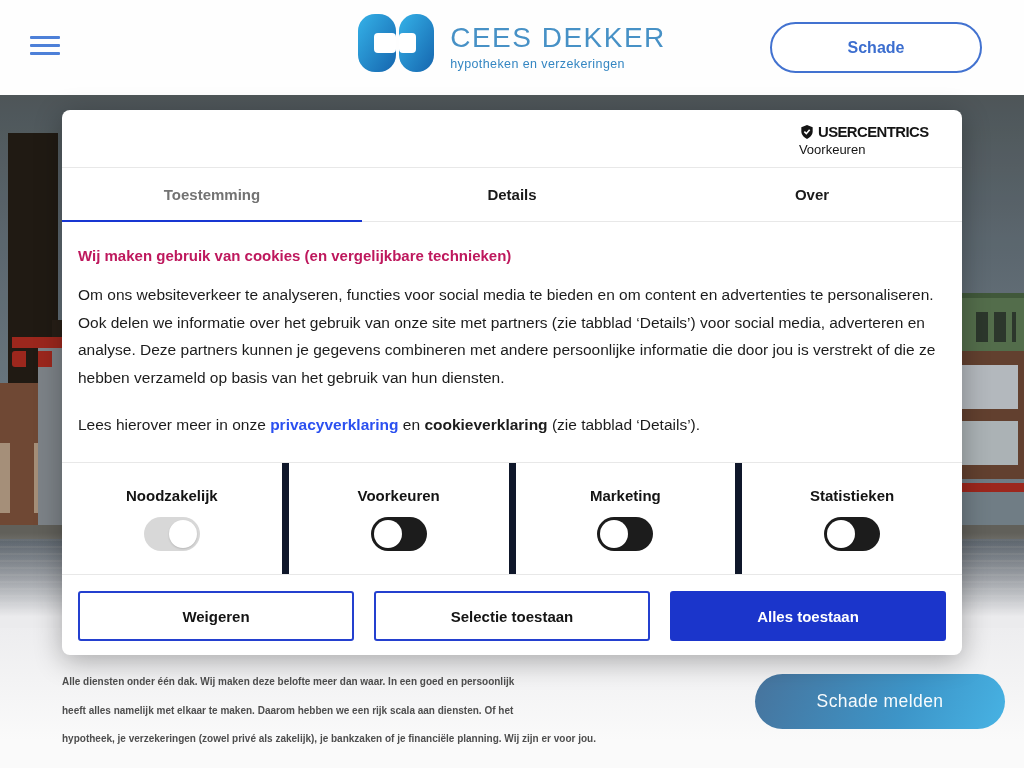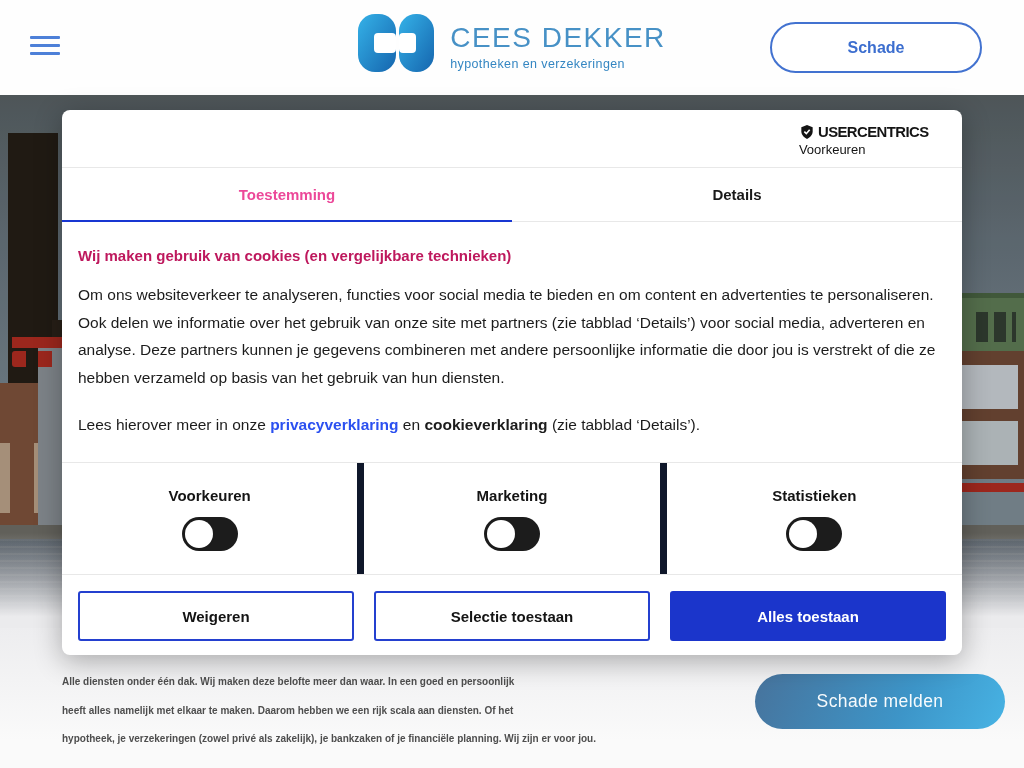--- a/index.html
+++ b/index.html
@@ -71,21 +71,21 @@
   .dlg-header { position:relative; height:58px; border-bottom:1px solid #e8e8e8; }
   .uc { position:absolute; right:29px; top:13px;margin-left:16px; }
   .uc-row { display:flex; align-items:center; gap:3px; }
   .uc-name { font-weight:800; font-size:15.5px; letter-spacing:-0.6px; color:#141414;
              transform:scaleX(0.96); transform-origin:left; white-space:nowrap; }
   .uc-product { font-size:13px; color:#141414; margin-top:1px; }
 
   .tabs { display:flex; height:54px; border-bottom:1px solid #e8e8e8; }
   .tab { flex:1; display:flex; align-items:center; justify-content:center; position:relative;
          font-size:15px; font-weight:bold; color:#1a1a1a; cursor:pointer; }
-  .tab.active { color:#ec4899; }
+  .tab.active { color:#737373; }
   .tab.active::after { content:""; position:absolute; left:0; right:0; bottom:-1px; height:2px;
          background:#1836d2; }
 
   .dlg-body { padding:25px 16px 0 16px; }
   .dlg-heading { font-size:15px; font-weight:bold; color:#be185d; margin-bottom:17px; }
   .dlg-text { font-size:15.5px; line-height:27.6px; color:#1c1c1c; }
   .dlg-more { margin-top:25px; font-size:15.5px; color:#1c1c1c; }
   .dlg-more a { color:#2b50f0; font-weight:bold; text-decoration:none; cursor:pointer; }
   .dlg-more strong { font-weight:bold; }
 
@@ -196,32 +196,41 @@
       </div>
     </div>
 
     <div class="tabs">
       <div class="tab active">
         <span>Toestemming</span>
       </div>
       <div class="tab">
         <span>Details</span>
       </div>
+      <div class="tab">
+        <span>Over</span>
+      </div>
     </div>
 
     <div class="dlg-body">
       <div class="dlg-heading">Wij maken gebruik van cookies (en vergelijkbare technieken)</div>
       <div class="dlg-text">Om ons websiteverkeer te analyseren, functies voor social media te bieden en om content en advertenties te personaliseren. Ook delen we informatie over het gebruik van onze site met partners (zie tabblad ‘Details’) voor social media, adverteren en analyse. Deze partners kunnen je gegevens combineren met andere persoonlijke informatie die door jou is verstrekt of die ze hebben verzameld op basis van het gebruik van hun diensten.</div>
       <div class="dlg-more">
         <span>Lees hierover meer in onze </span><a>privacyverklaring</a><span> en </span><strong>cookieverklaring</strong><span> (zie tabblad ‘Details’).</span>
       </div>
     </div>
 
     <div class="toggles">
       <div class="tg-col">
+        <div class="tg-label">Noodzakelijk</div>
+        <div class="toggle t-on-disabled">
+            <div class="knob"></div>
+          </div>
+      </div>
+      <div class="tg-col">
         <div class="tg-label">Voorkeuren</div>
         <div class="toggle t-off">
             <div class="knob"></div>
           </div>
       </div>
       <div class="tg-col">
         <div class="tg-label">Marketing</div>
         <div class="toggle t-off">
             <div class="knob"></div>
           </div>

